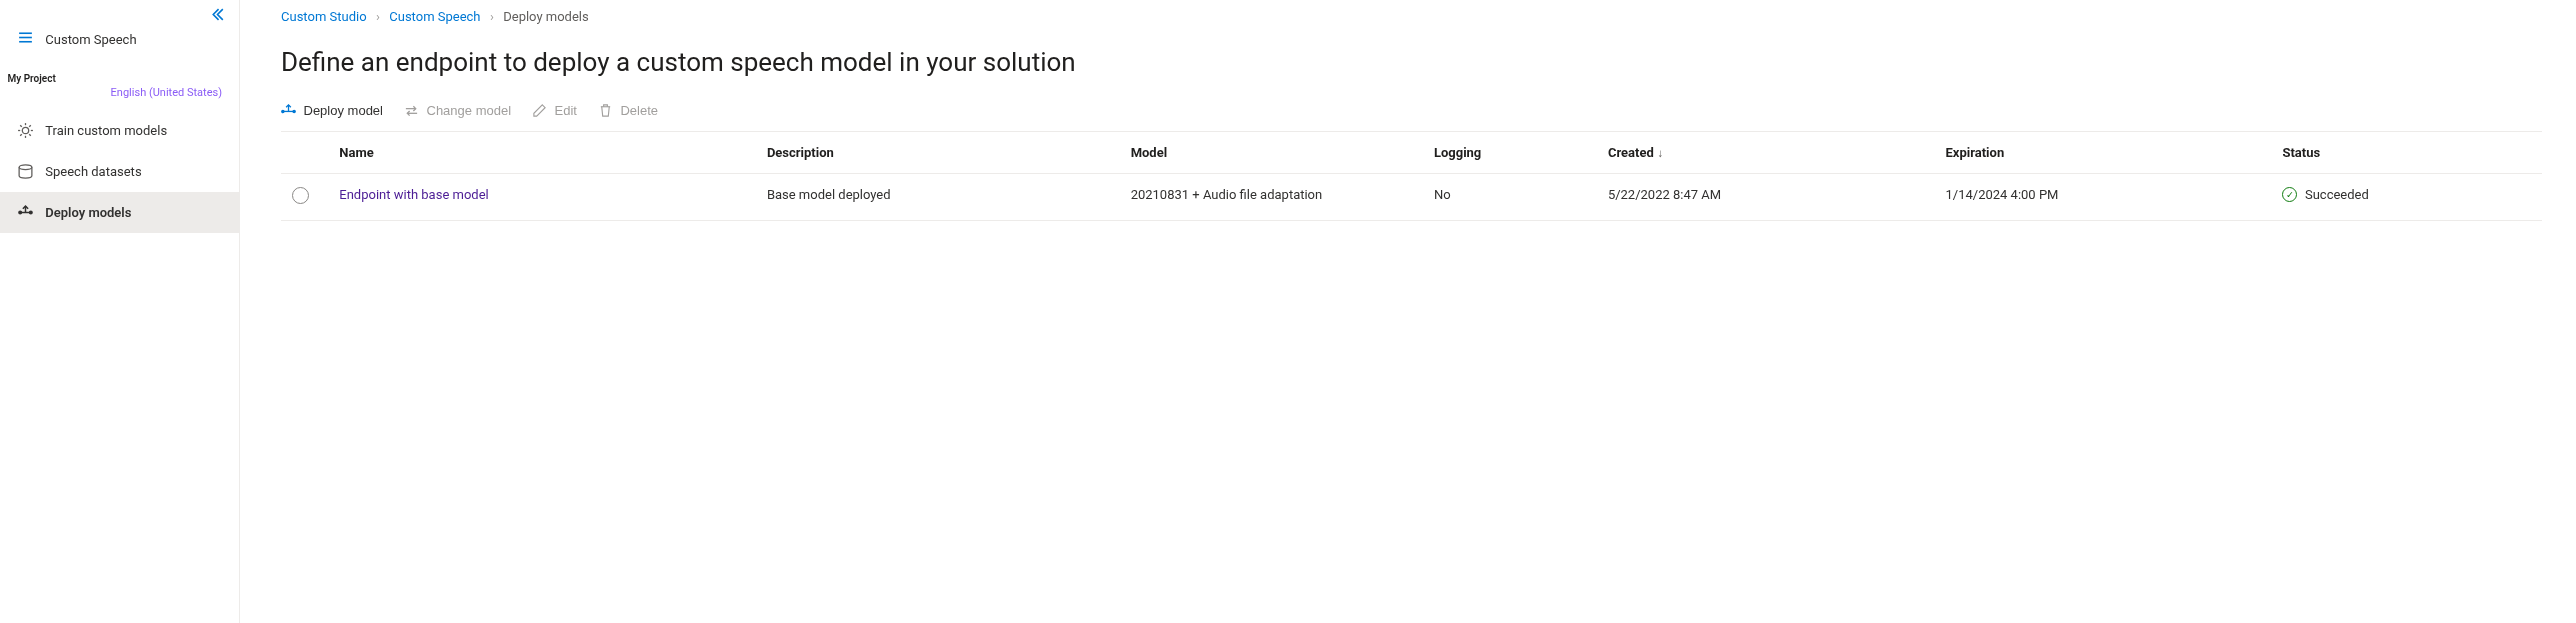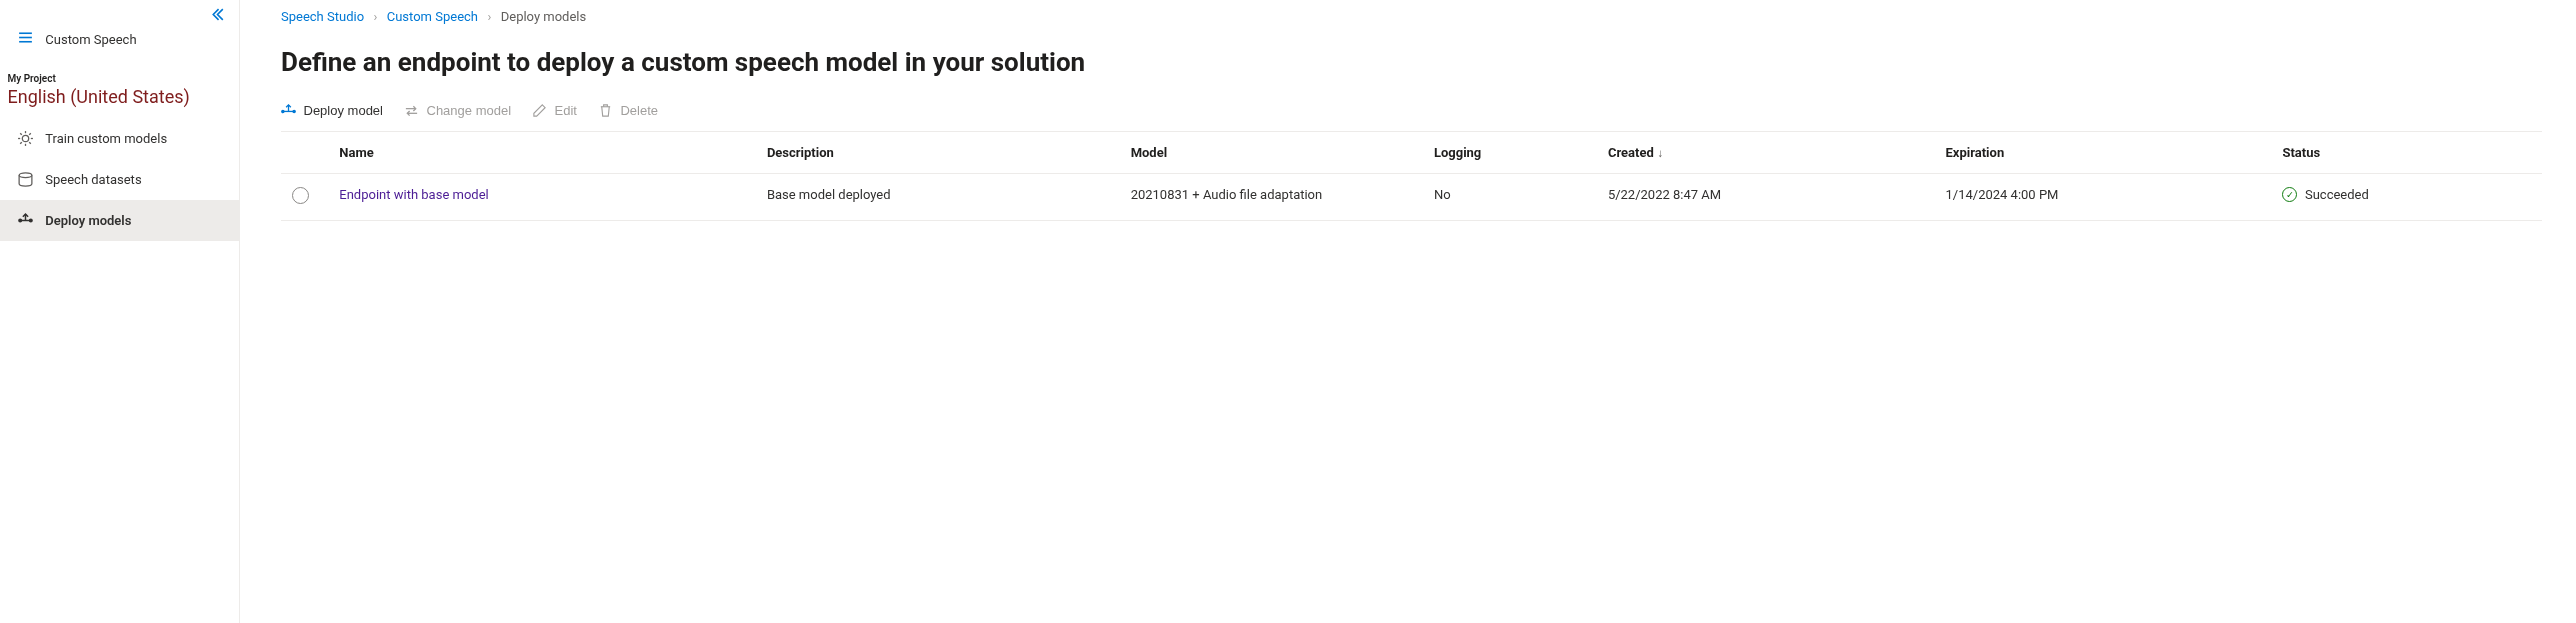--- a/index.html
+++ b/index.html
@@ -50,22 +50,23 @@
   }
   .side-item.active .icon { color: #323130; }
   .side-heading {
     padding: 13px 17px 1.9px 7.5px;
     font-weight: 600;
     font-size: 10px;
     color: #201f1e;
   }
   .side-subheading {
     padding: 0 17px 11.3px 7.5px;
-    font-size: 18px;
-    color: #7f1d1d;
+    font-size: 11px;
+    color: #8b5cf6;
+    text-align: right;
   }
   .side-top {
     display: flex;
     align-items: center;
     gap: 11.3px;
     height: 41px;
     padding: 0 17px;
     margin-top: 11.3px;
   }
   .side-top .icon { color: #0078d4; }
@@ -81,21 +82,21 @@
     align-items: center;
     gap: 9.4px;
     font-size: 13px;
     margin-bottom: 22.6px;
   }
   .breadcrumb a { color: #0078d4; text-decoration: none; cursor:pointer; }
   .breadcrumb .sep { color: #a19f9d; }
   .breadcrumb .current { color: #605e5c; }
   h1.page-title {
     font-size: 26px;
-    font-weight: 700;
+    font-weight: 400;
     color: #201f1e;
     margin-bottom: 22.6px;
   }
   .toolbar {
     display: flex;
     align-items: flex-end;
     gap: 21px;
     padding: 3.8px 0 13px 0;
   }
   .tool-btn {
@@ -213,21 +214,21 @@
           <polyline points="5.5,4.5 8,2 10.5,4.5"></polyline>
       </svg>
     </span>
     <span>Deploy models</span>
   </div>
 </nav>
 
 <main class="main">
 
   <div class="breadcrumb">
-    <a>Speech Studio</a>
+    <a>Custom Studio</a>
     <span class="sep">›</span>
     <a>Custom Speech</a>
     <span class="sep">›</span>
     <span class="current">Deploy models</span>
   </div>
 
   <h1 class="page-title">Define an endpoint to deploy a custom speech model in your solution</h1>
 
   <div class="toolbar">
     <button class="tool-btn">

